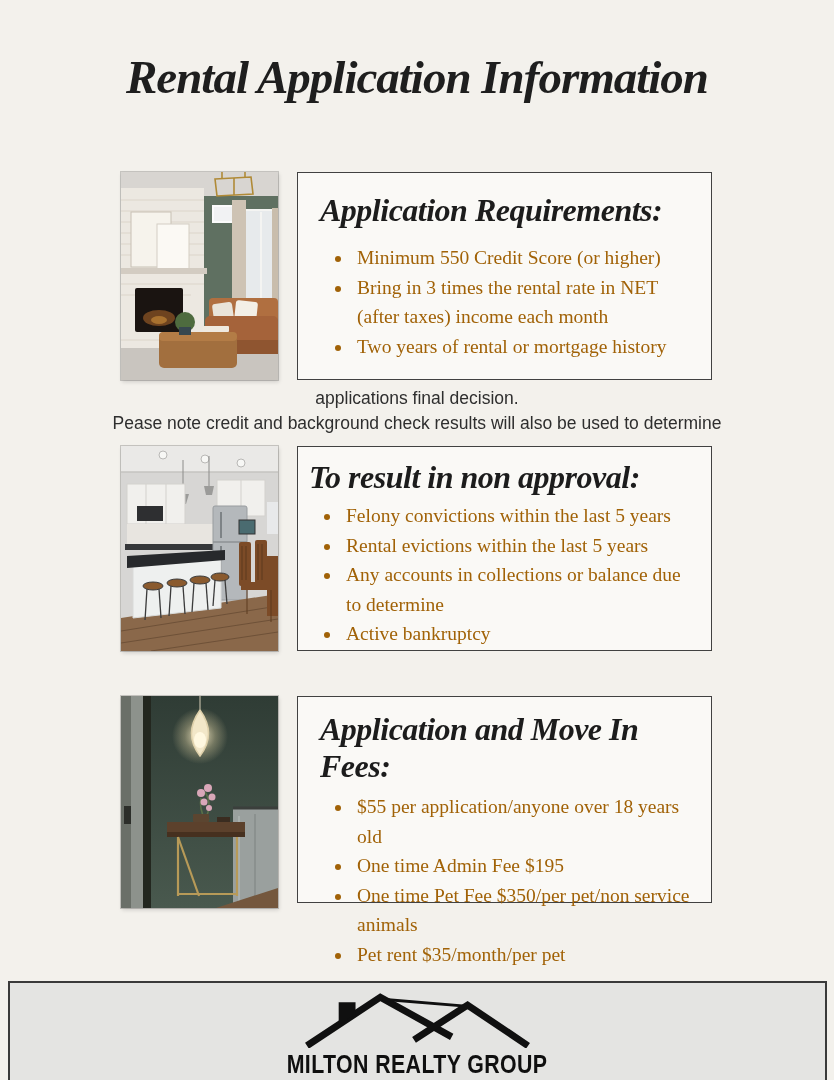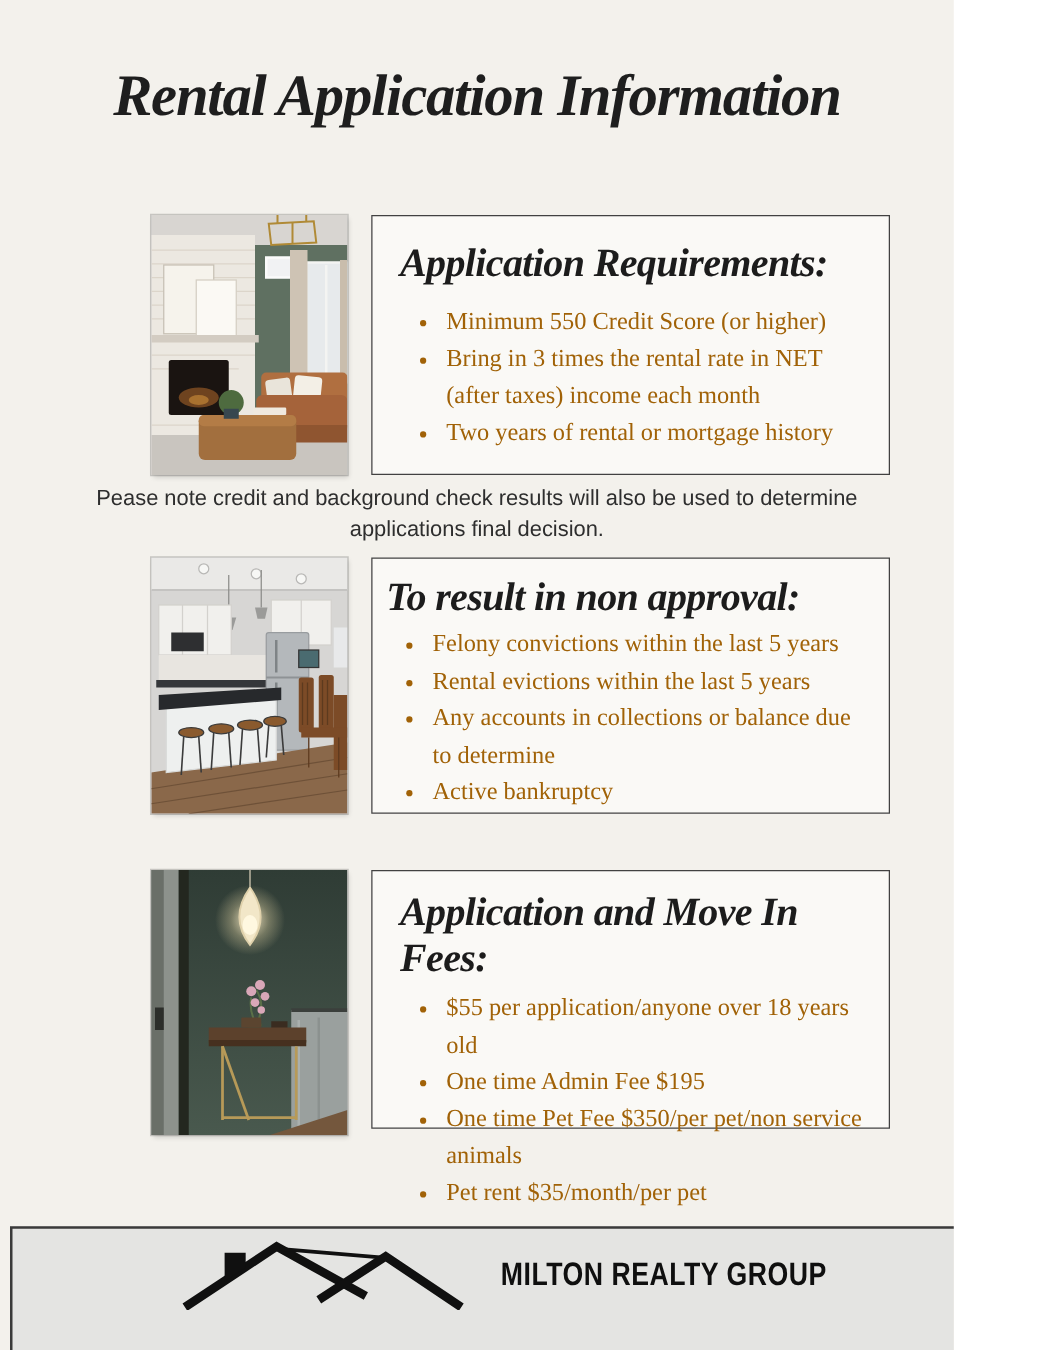--- a/index.html
+++ b/index.html
@@ -1,18 +1,18 @@
 <!DOCTYPE html>
 <html><head>
 <meta charset="utf-8">
 <style>
   html,body{margin:0;padding:0;}
   .page{
     position:relative;
-    width:763px;height:1080px;
+    width:834px;height:1080px;
     background:#f3f1ec;
     overflow:hidden;
     font-family:"Liberation Serif", serif;
     color:#1d1d1d;
   }
   .title{
     position:absolute;top:50px;left:0;width:100%;
     margin:0;text-align:center;
     font-family:"Liberation Serif", serif;
     font-style:italic;font-weight:700;
@@ -60,21 +60,21 @@
     color:#2e2e2e;
   }
   .note span{display:block;}
   .footer{
     position:absolute;left:8px;top:981px;width:819px;height:110px;
     box-sizing:border-box;
     background:#e4e4e2;
     border:2px solid #3a3a3a;
     display:flex;flex-direction:column;align-items:center;
   }
-  .logo-wrap{display:flex;align-items:center;padding-top:7px;}
+  .logo-wrap{display:flex;flex-direction:column;align-items:center;padding-top:7px;}
   .brand{
     margin-top:1px;
     font-family:"Liberation Sans", sans-serif;
     font-weight:800;font-size:26px;letter-spacing:0.5px;
     color:#0f0f0f;white-space:nowrap;
     transform:scaleX(0.82);transform-origin:center top;
   }
 </style>
 </head>
 <body>
@@ -132,22 +132,22 @@
   <div class="infobox box1">
     <h2>Application Requirements:</h2>
     <ul>
       <li>Minimum 550 Credit Score (or higher)</li>
       <li>Bring in 3 times the rental rate in NET (after taxes) income each month</li>
       <li>Two years of rental or mortgage history</li>
     </ul>
   </div>
 
   <p class="note">
+    <span>applications final decision.</span>
     <span>Pease note credit and background check results will also be used to determine</span>
-    <span>applications final decision.</span>
   </p>
 
   <div class="photo photo2">
     <svg width="157" height="205" viewBox="0 0 157 205">
       <rect width="157" height="205" fill="#d7d6d4"></rect>
       <rect width="157" height="26" fill="#eae9e7"></rect>
       <line x1="0" y1="26" x2="157" y2="26" stroke="#c4c3c1" stroke-width="1.5"></line>
       <circle cx="42" cy="9" r="4" fill="#f7f7f5" stroke="#b9b8b6"></circle>
       <circle cx="84" cy="13" r="4" fill="#f7f7f5" stroke="#b9b8b6"></circle>
       <circle cx="120" cy="17" r="4" fill="#f7f7f5" stroke="#b9b8b6"></circle>

